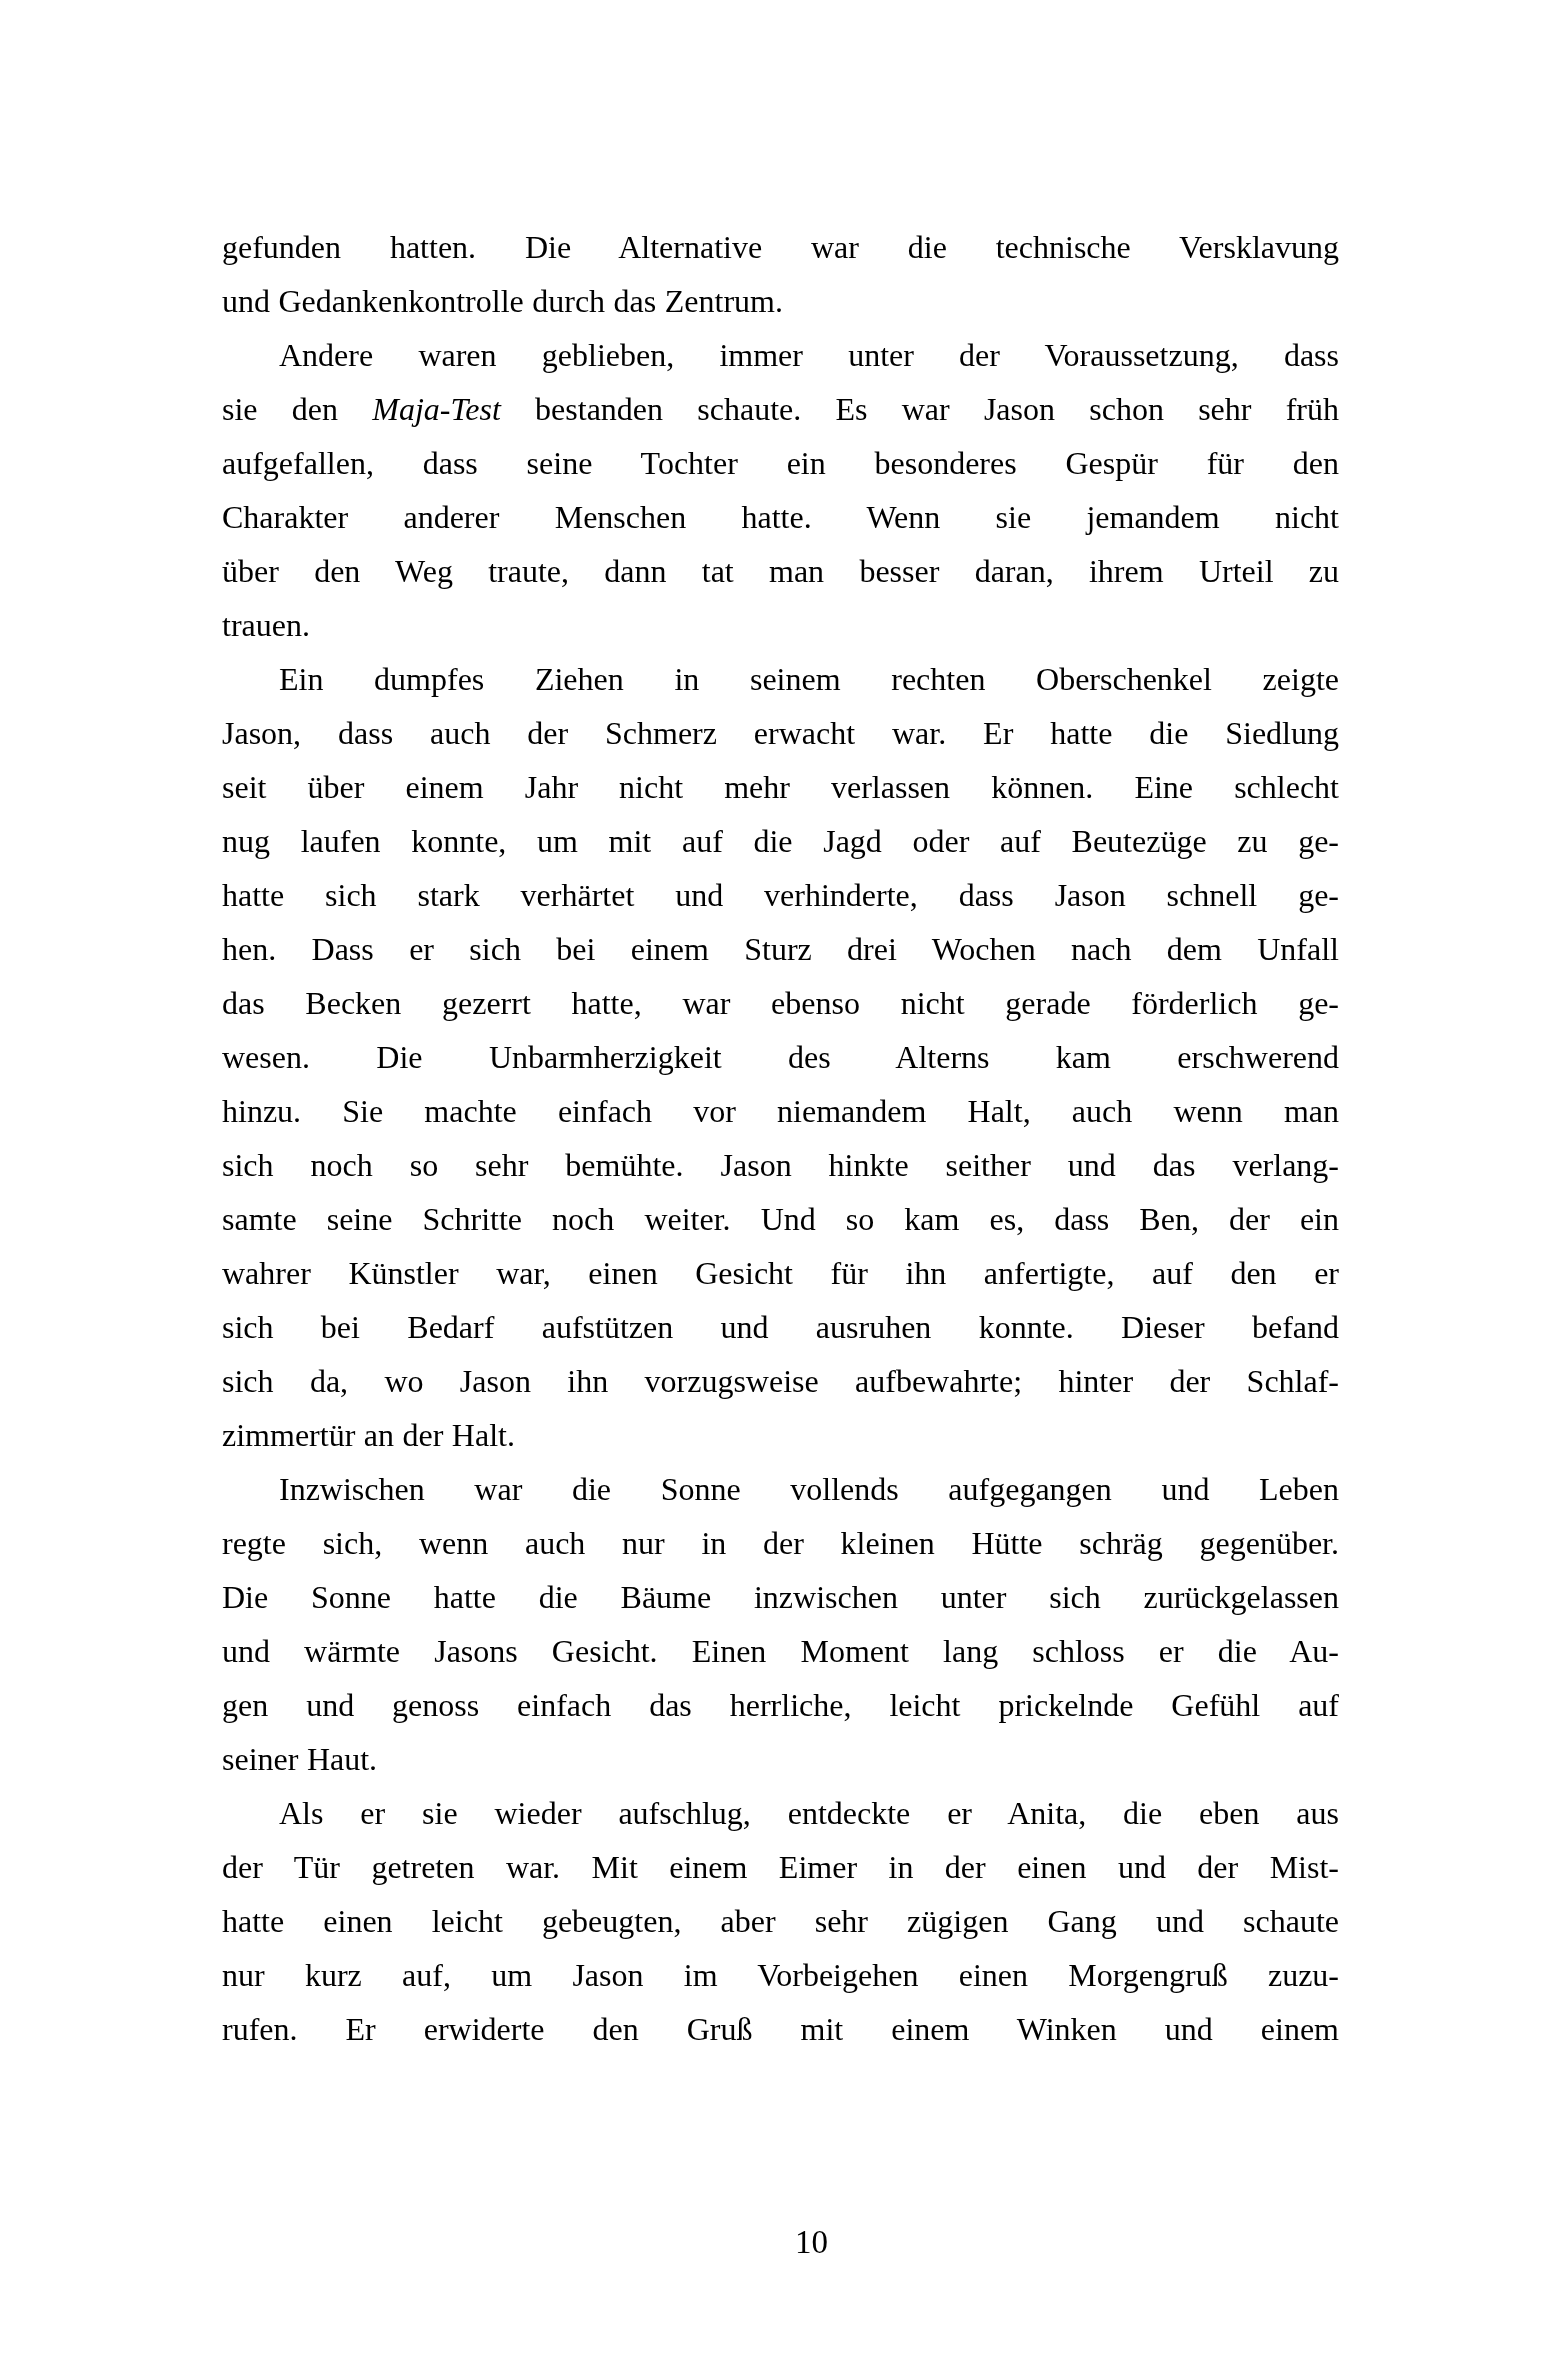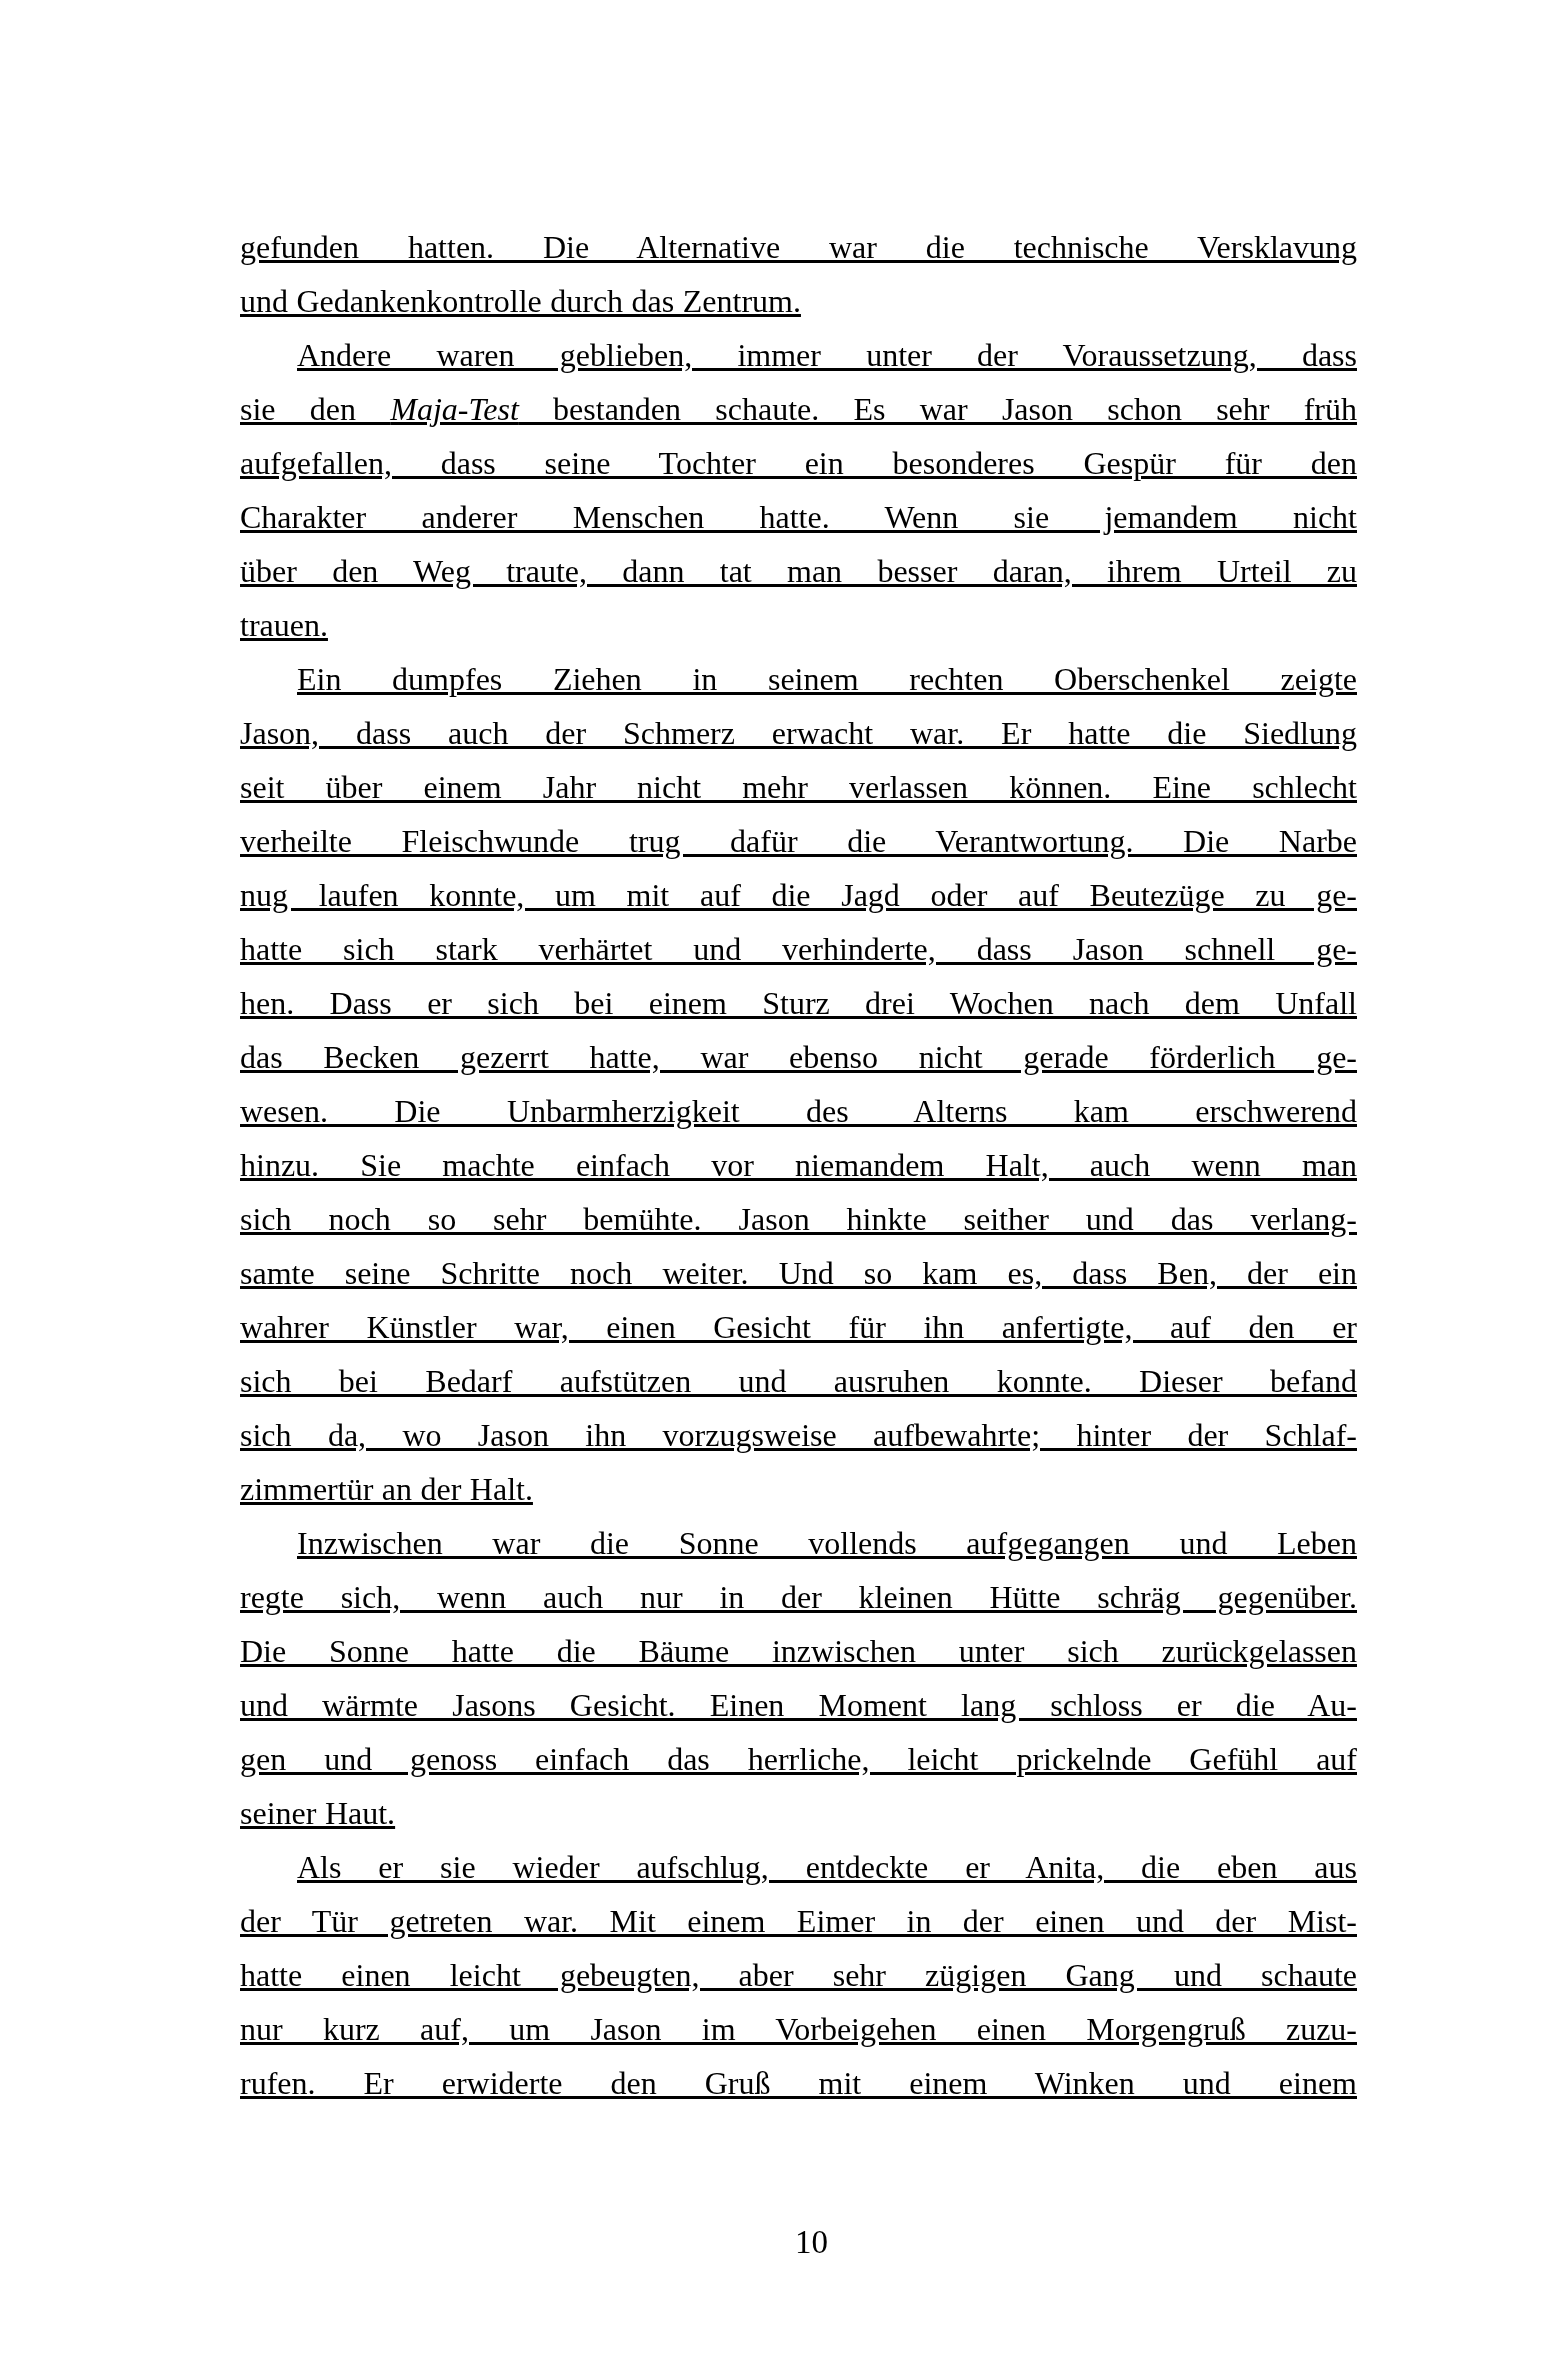--- a/index.html
+++ b/index.html
@@ -18,24 +18,23 @@
   .page {
     position: absolute;
     left: 0;
     top: 0;
     width: 1565px;
     height: 2460px;
     background: #ffffff;
   }
   .text-block {
     position: absolute;
-    left: 240px;
+    left: 222px;
     top: 220px;
     width: 1117px;
-    text-decoration: underline;
   }
   .line {
     font-size: 32px;
     line-height: 54px;
     text-align: justify;
     text-align-last: justify;
     -moz-text-align-last: justify;
     letter-spacing: 0;
     word-spacing: 0.5px;
   }
@@ -70,21 +69,20 @@
       <div class="line endline"><span>und Gedankenkontrolle durch das Zentrum.</span></div>
       <div class="line indent"><span>Andere waren geblieben, immer unter der Voraussetzung, dass</span></div>
       <div class="line"><span>sie den </span><i>Maja-Test</i><span> bestanden schaute. Es war Jason schon sehr früh</span></div>
       <div class="line"><span>aufgefallen, dass seine Tochter ein besonderes Gespür für den</span></div>
       <div class="line"><span>Charakter anderer Menschen hatte. Wenn sie jemandem nicht</span></div>
       <div class="line"><span>über den Weg traute, dann tat man besser daran, ihrem Urteil zu</span></div>
       <div class="line endline"><span>trauen.</span></div>
       <div class="line indent"><span>Ein dumpfes Ziehen in seinem rechten Oberschenkel zeigte</span></div>
       <div class="line"><span>Jason, dass auch der Schmerz erwacht war. Er hatte die Siedlung</span></div>
       <div class="line"><span>seit über einem Jahr nicht mehr verlassen können. Eine schlecht</span></div>
-      <div class="line"><span>verheilte Fleischwunde trug dafür die Verantwortung. Die Narbe</span></div>
       <div class="line"><span>nug laufen konnte, um mit auf die Jagd oder auf Beutezüge zu ge-</span></div>
       <div class="line"><span>hatte sich stark verhärtet und verhinderte, dass Jason schnell ge-</span></div>
       <div class="line"><span>hen. Dass er sich bei einem Sturz drei Wochen nach dem Unfall</span></div>
       <div class="line"><span>das Becken gezerrt hatte, war ebenso nicht gerade förderlich ge-</span></div>
       <div class="line"><span>wesen. Die Unbarmherzigkeit des Alterns kam erschwerend</span></div>
       <div class="line"><span>hinzu. Sie machte einfach vor niemandem Halt, auch wenn man</span></div>
       <div class="line"><span>sich noch so sehr bemühte. Jason hinkte seither und das verlang-</span></div>
       <div class="line"><span>samte seine Schritte noch weiter. Und so kam es, dass Ben, der ein</span></div>
       <div class="line"><span>wahrer Künstler war, einen Gesicht für ihn anfertigte, auf den er</span></div>
       <div class="line"><span>sich bei Bedarf aufstützen und ausruhen konnte. Dieser befand</span></div>

